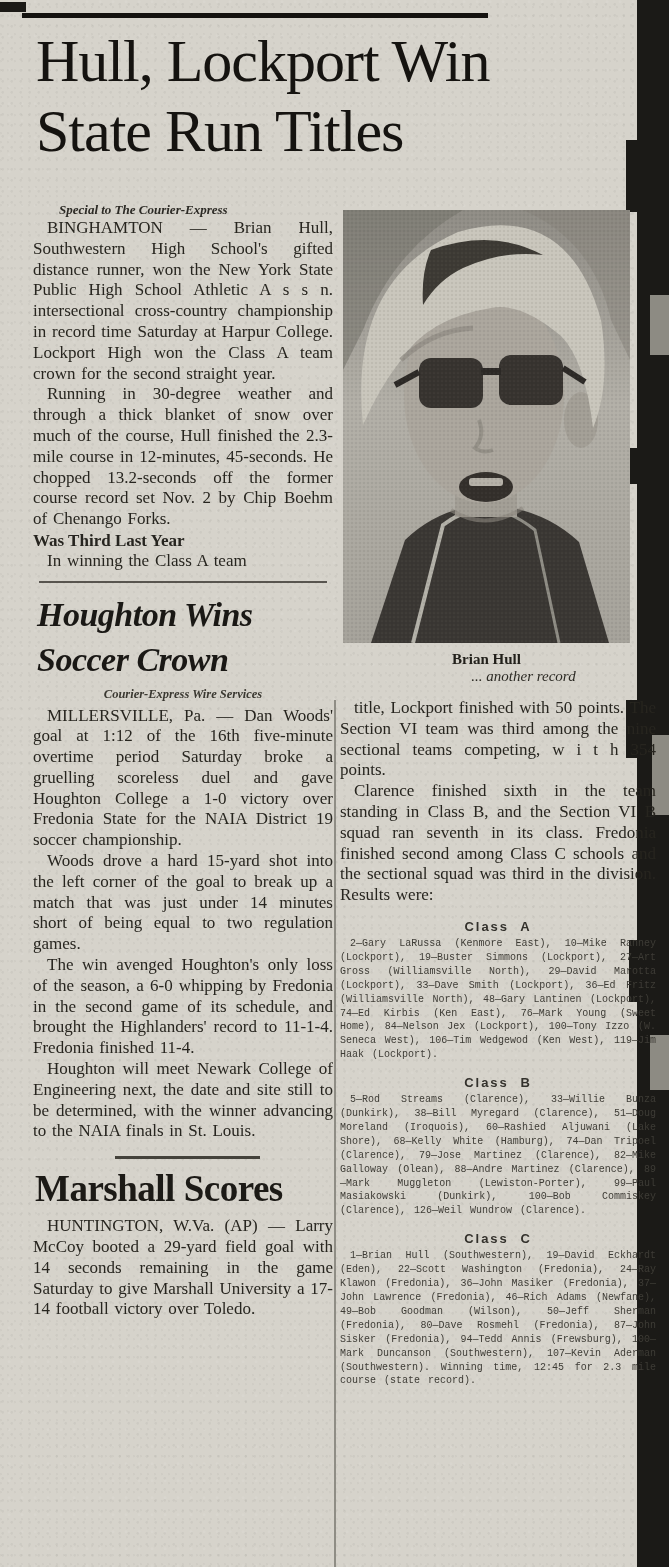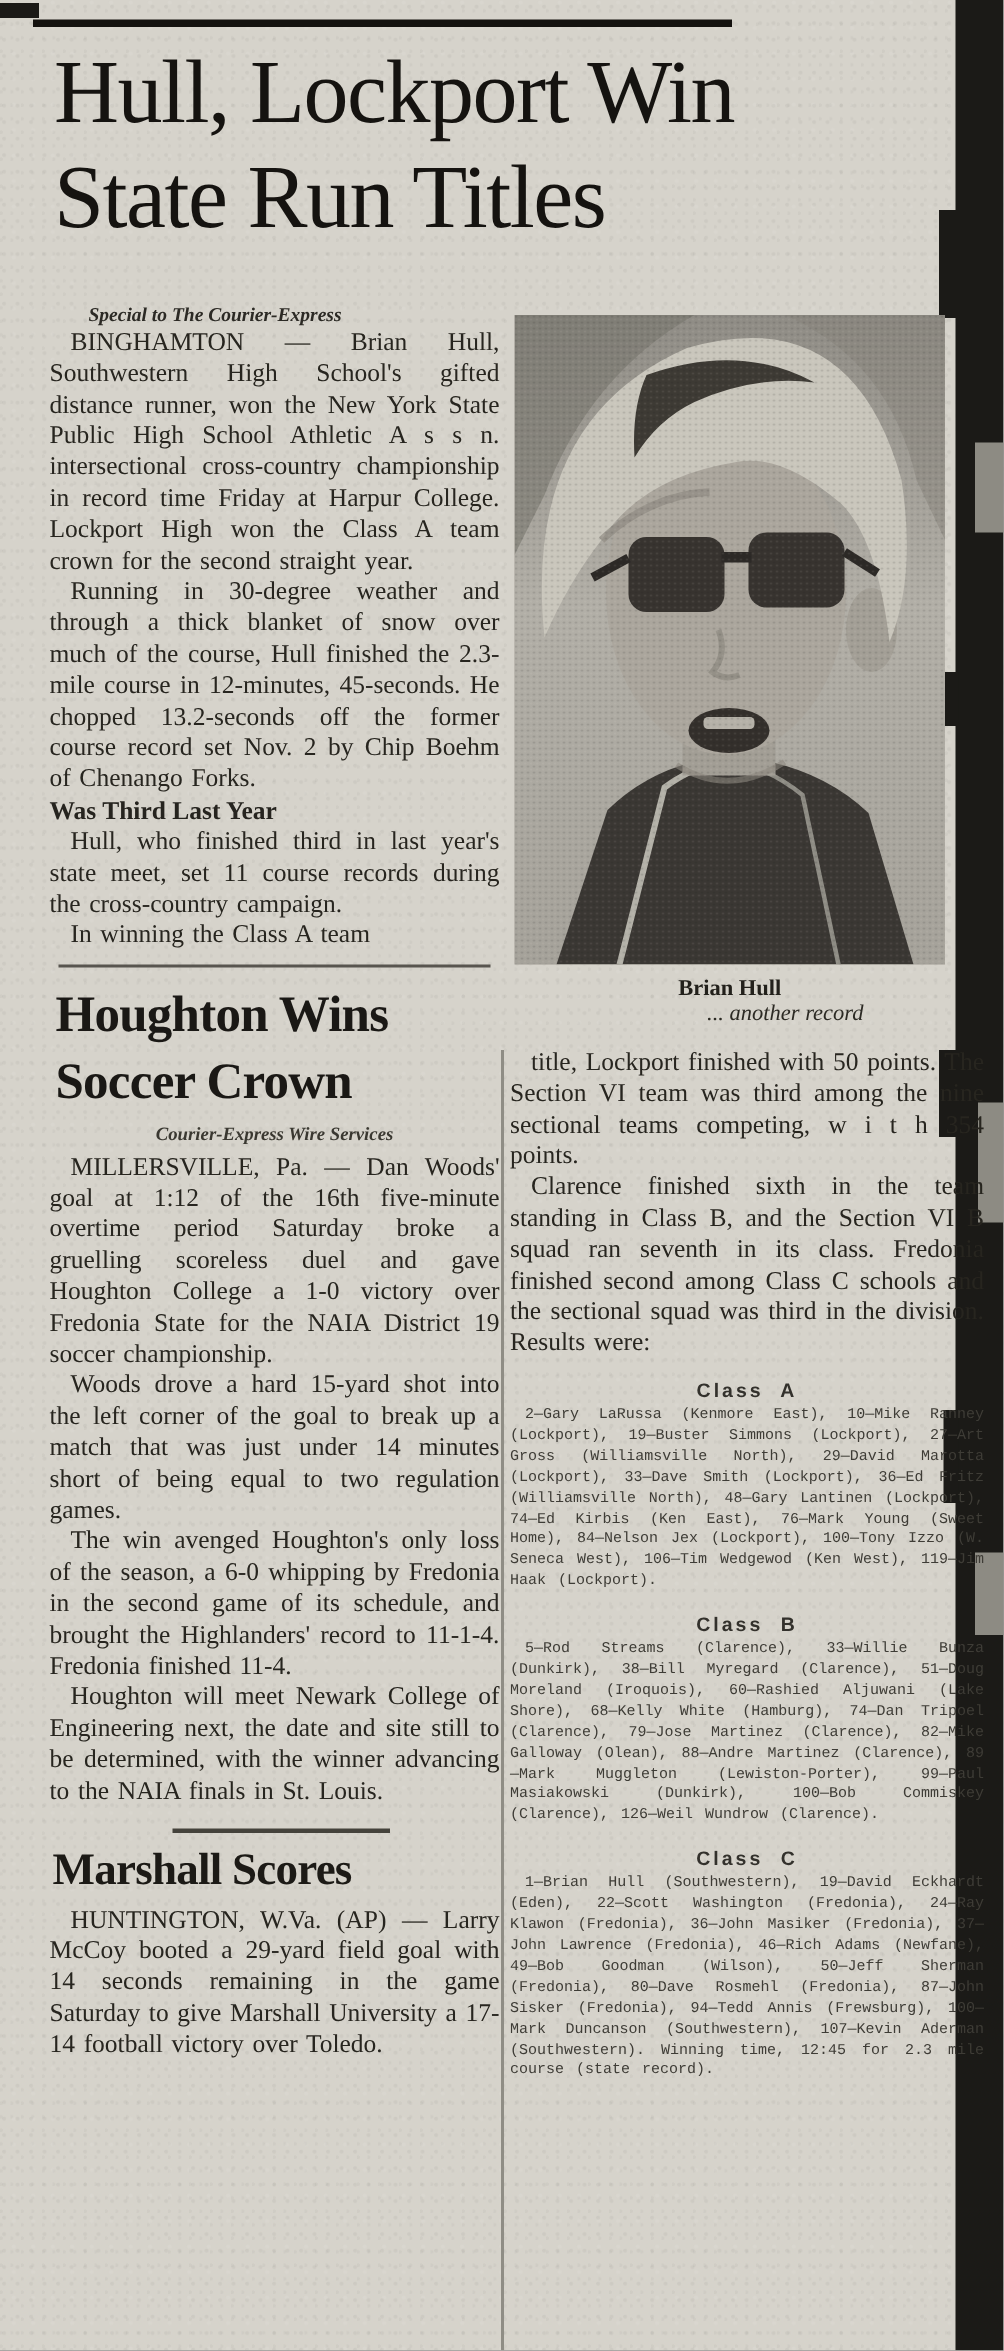--- a/index.html
+++ b/index.html
@@ -43,25 +43,25 @@
   .col-rule{position:absolute;left:334px;top:700px;width:2px;height:867px;background:#8f8d85;}
 
   .byline{font-size:13px;font-weight:700;font-style:italic;padding-left:26px;color:#2c2a25;}
   .body-p{font-size:17px;line-height:20.8px;text-align:justify;text-indent:14px;
           margin:0;word-spacing:1.5px;color:#27251f;}
   .subhead{font-size:17px;line-height:21px;font-weight:700;margin:0;text-indent:0;}
 
   .sec-rule{border:0;border-top:2px solid rgba(45,43,38,0.75);margin:9px 6px 0 6px;}
   .sub-headline{font-size:34px;font-weight:700;line-height:1.32;color:#1a1815;
                 margin:10px 0 4px 4px;letter-spacing:-0.5px;}
-  .sub-headline span{display:block;white-space:nowrap;}
+  .sub-headline span{display:block;white-space:nowrap;font-style:italic;}
   .wire-byline{font-size:12.5px;font-weight:700;font-style:italic;text-align:center;
                color:#3a3831;margin:2px 0 4px 0;}
   .mini-rule{width:145px;height:3px;background:#44423b;margin:14px 0 8px 82px;}
-  .small-headline{font-size:30px;font-weight:700;color:#1c1a16;margin:2px 0 6px 2px;
+  .small-headline{font-size:37px;font-weight:700;color:#1c1a16;margin:2px 0 6px 2px;
                   letter-spacing:-0.5px;white-space:nowrap;}
 
   .photo-wrap{position:absolute;left:343px;top:210px;width:287px;height:433px;
               background:#a5a29a;overflow:hidden;}
   .photo-caption{position:absolute;left:343px;top:651px;width:287px;}
   .cap-name{font-size:15px;font-weight:700;text-align:center;color:#22201b;font-family:Liberation Serif, serif;}
   .cap-tag{font-size:15px;font-style:italic;text-align:center;padding-left:74px;color:#2c2a24;}
 
   .class-head{font-family:"Liberation Sans", sans-serif;font-size:13px;font-weight:700;
               text-align:center;letter-spacing:2px;word-spacing:6px;color:#33312c;
@@ -86,24 +86,23 @@
   <div class="band-stub s3"></div>
   <div class="band-stub s4"></div>
 
   <h1 class="headline">
     <span>Hull, Lockport Win</span>
     <span>State Run Titles</span>
   </h1>
 
   <div class="col-left">
     <div class="byline">Special to The Courier-Express</div>
-    <p class="body-p">BINGHAMTON — Brian Hull, Southwestern High School's gifted distance runner, won the New York State Public High School Athletic A s s n. intersectional cross-country championship in record time Friday at Harpur College. Lockport High won the Class A team crown for the second straight year.</p>
+    <p class="body-p">BINGHAMTON — Brian Hull, Southwestern High School's gifted distance runner, won the New York State Public High School Athletic A s s n. intersectional cross-country championship in record time Saturday at Harpur College. Lockport High won the Class A team crown for the second straight year.</p>
     <p class="body-p">Running in 30-degree weather and through a thick blanket of snow over much of the course, Hull finished the 2.3-mile course in 12-minutes, 45-seconds. He chopped 13.2-seconds off the former course record set Nov. 2 by Chip Boehm of Chenango Forks.</p>
     <p class="subhead">Was Third Last Year</p>
-    <p class="body-p">Hull, who finished third in last year's state meet, set 11 course records during the cross-country campaign.</p>
     <p class="body-p">In winning the Class A team</p>
 
     <hr class="sec-rule">
     <h2 class="sub-headline">
       <span>Houghton Wins</span>
       <span>Soccer Crown</span>
     </h2>
     <div class="wire-byline">Courier-Express Wire Services</div>
     <p class="body-p">MILLERSVILLE, Pa. — Dan Woods' goal at 1:12 of the 16th five-minute overtime period Saturday broke a gruelling scoreless duel and gave Houghton College a 1-0 victory over Fredonia State for the NAIA District 19 soccer championship.</p>
     <p class="body-p">Woods drove a hard 15-yard shot into the left corner of the goal to break up a match that was just under 14 minutes short of being equal to two regulation games.</p>

